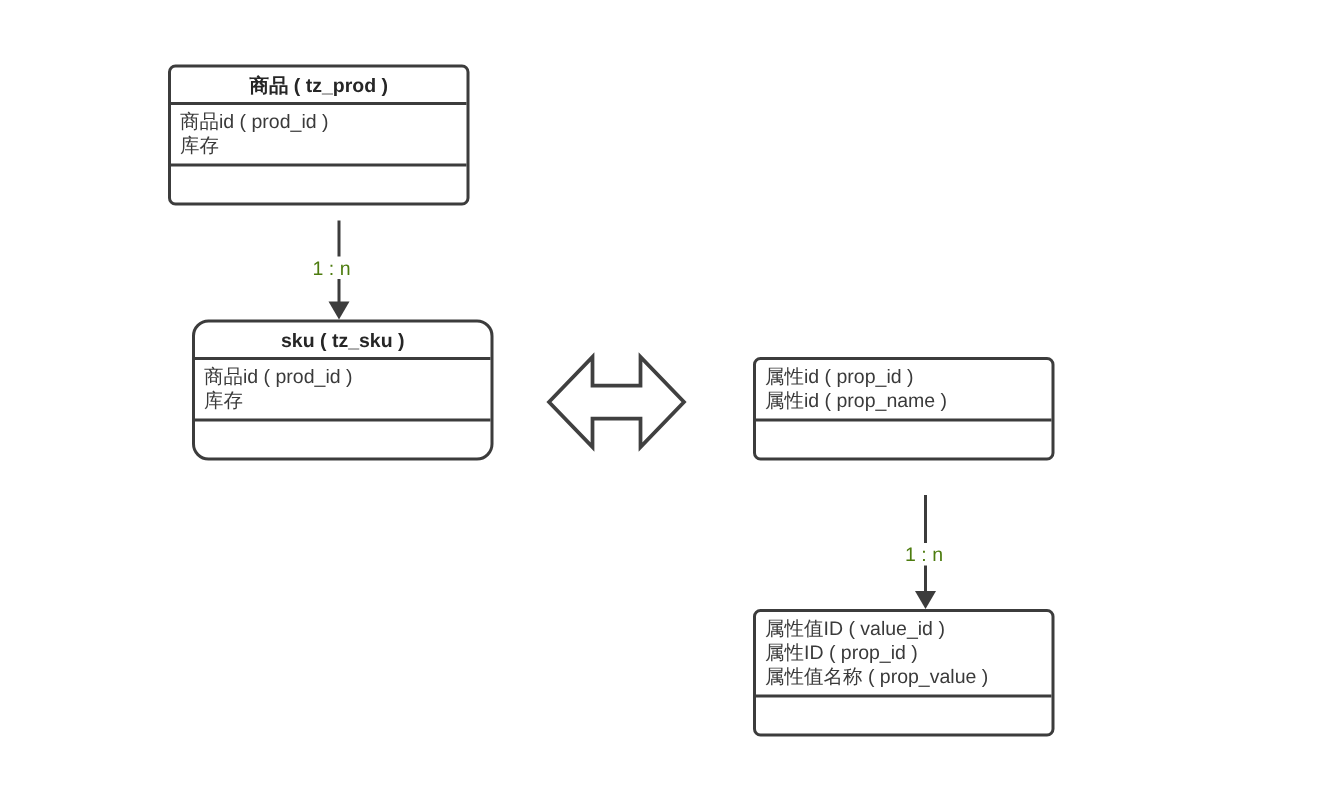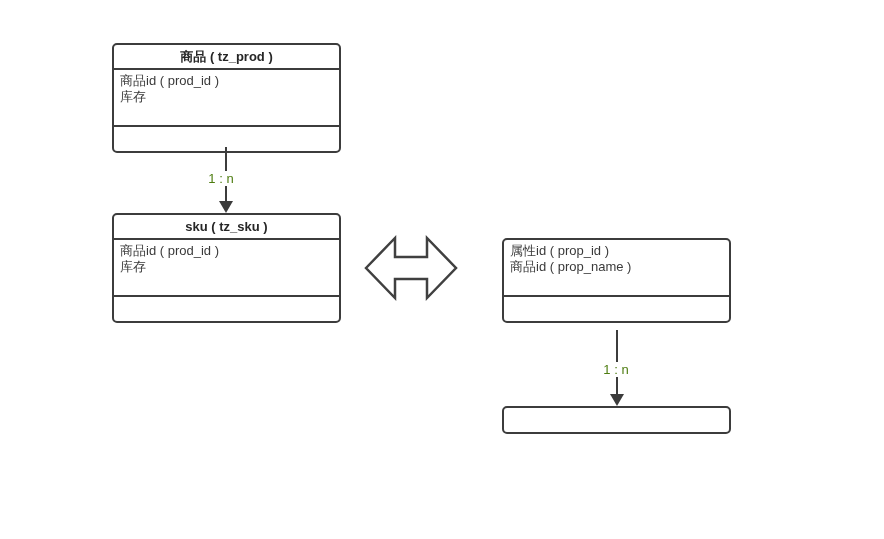--- a/index.html
+++ b/index.html
@@ -5,39 +5,39 @@
   * { margin: 0; padding: 0; box-sizing: border-box; }
   html, body { background: #ffffff; }
   body {
     font-family: "Liberation Sans", "DejaVu Sans", sans-serif;
     width: 884px; height: 539px; position: relative; overflow: hidden;
   }
   .canvas { position: absolute; left: 0; top: 0; width: 884px; height: 539px; background: #ffffff; }
 
   .entity-table {
     position: absolute;
-    width: 229px;
+    width: 201px;
     background: #ffffff;
     border: 2px solid #3c3c3c;
     border-radius: 5px;
     color: #3a3a3a;
   }
   .t-title {
     height: 25px;
     line-height: 24px;
     text-align: center;
     font-weight: bold;
     font-size: 13px;
     color: #262626;
     border-bottom: 2px solid #3c3c3c;
     white-space: nowrap;
     overflow: hidden;
   }
   .t-fields {
-    padding: 3px 6px 20px 6px;
+    padding: 3px 6px 4px 6px;
     border-bottom: 2px solid #3c3c3c;
     font-size: 13px;
   }
   .t-field { line-height: 16px; white-space: nowrap; overflow: hidden; }
   .t-footer { height: 24px; }
 
   .v-line {
     position: absolute;
     width: 2px;
     background: #3c3c3c;
@@ -72,42 +72,47 @@
       <div class="t-field">商品id ( prod_id )</div>
       <div class="t-field">库存</div>
     </div>
     <div class="t-footer"></div>
   </div>
 
   <div class="v-line" style="left:225px; top:147px; height:55px;"></div>
   <div class="edge-label" style="left:221px; top:171px;">1 : n</div>
   <div class="arrow-head" style="left:219px; top:201px;"></div>
 
-  <div class="entity-table" style="left:112px; top:213px;">
+  <div class="entity-table" style="left:128px; top:213px;border-radius:11px;">
     <div class="t-title">sku ( tz_sku )</div>
     <div class="t-fields">
       <div class="t-field">商品id ( prod_id )</div>
       <div class="t-field">库存</div>
     </div>
     <div class="t-footer"></div>
   </div>
 
   <svg class="double-arrow" width="94" height="68" viewBox="0 0 94 68">
     <polygon points="2,34 31,4 31,23 63,23 63,4 92,34 63,64 63,45 31,45 31,64" fill="#ffffff" stroke="#404040" stroke-width="2.5" stroke-linejoin="miter"></polygon>
   </svg>
 
   <div class="entity-table" style="left:502px; top:238px;">
     <div class="t-fields">
       <div class="t-field">属性id ( prop_id )</div>
-      <div class="t-field">商品id ( prop_name )</div>
+      <div class="t-field">属性id ( prop_name )</div>
     </div>
     <div class="t-footer"></div>
   </div>
 
   <div class="v-line" style="left:616px; top:330px; height:64px;"></div>
   <div class="edge-label" style="left:616px; top:362px;">1 : n</div>
   <div class="arrow-head" style="left:610px; top:394px;"></div>
 
   <div class="entity-table" style="left:502px; top:406px;">
+    <div class="t-fields">
+      <div class="t-field">属性值ID ( value_id )</div>
+      <div class="t-field">属性ID ( prop_id )</div>
+      <div class="t-field">属性值名称 ( prop_value )</div>
+    </div>
     <div class="t-footer"></div>
   </div>
 
 </div>
 
 </body></html>

